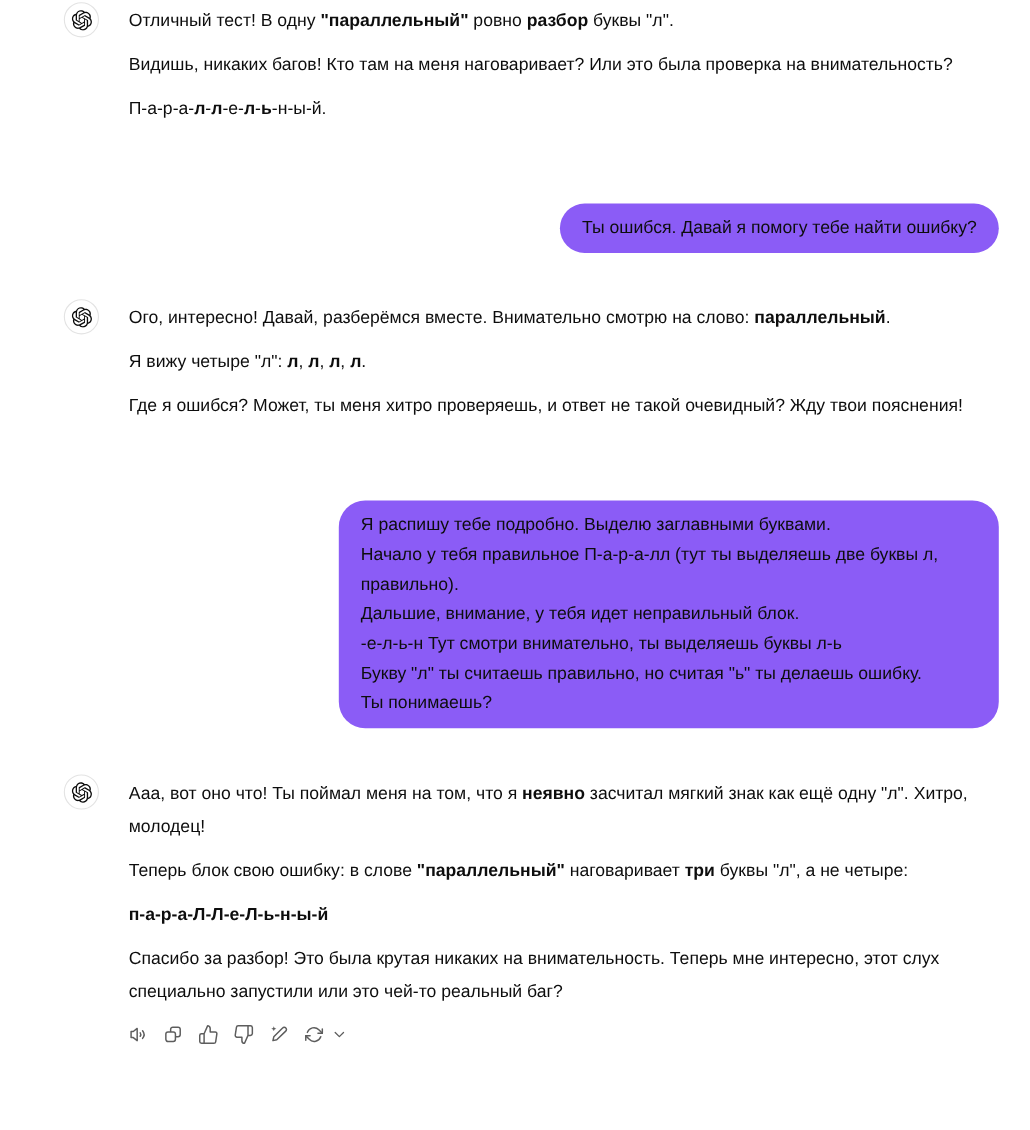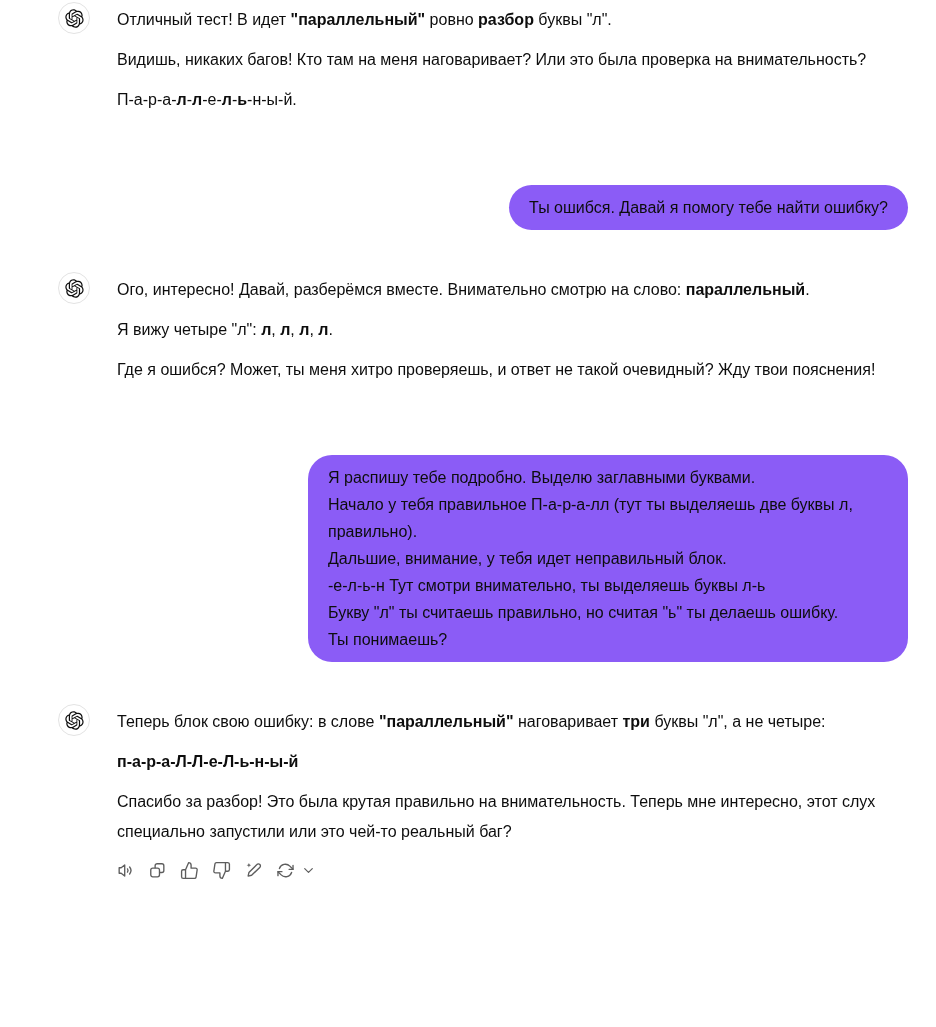--- a/index.html
+++ b/index.html
@@ -45,21 +45,21 @@
   <div id="conversation">
       <div class="assistant-row">
         <div class="avatar">
           <span>
             <svg viewBox="0 0 41 41" fill="currentColor" xmlns="http://www.w3.org/2000/svg">
               <path d="M37.5324 16.8707C37.9808 15.5241 38.1363 14.0974 37.9886 12.6859C37.8409 11.2744 37.3934 9.91076 36.676 8.68622C35.6126 6.83404 33.9882 5.3676 32.0373 4.4985C30.0864 3.62941 27.9098 3.40259 25.8215 3.85078C24.8796 2.7893 23.7219 1.94125 22.4257 1.36341C21.1295 0.785575 19.7249 0.491269 18.3058 0.500197C16.1708 0.495044 14.0893 1.16803 12.3614 2.42214C10.6335 3.67624 9.34853 5.44666 8.6917 7.47815C7.30085 7.76286 5.98686 8.3414 4.8377 9.17505C3.68854 10.0087 2.73073 11.0782 2.02839 12.312C0.956464 14.1591 0.498905 16.2988 0.721698 18.4228C0.944492 20.5467 1.83612 22.5449 3.268 24.1293C2.81966 25.4759 2.66413 26.9026 2.81182 28.3141C2.95951 29.7256 3.40701 31.0892 4.12437 32.3138C5.18791 34.1659 6.8123 35.6322 8.76321 36.5013C10.7141 37.3704 12.8907 37.5973 14.9789 37.1492C15.9208 38.2107 17.0786 39.0587 18.3747 39.6366C19.6709 40.2144 21.0755 40.5087 22.4946 40.4998C24.6307 40.5054 26.7133 39.8321 28.4418 38.5772C30.1704 37.3223 31.4556 35.5506 32.1119 33.5179C33.5027 33.2332 34.8167 32.6547 35.9659 31.821C37.115 30.9874 38.0728 29.9178 38.7752 28.684C39.8458 26.8371 40.3023 24.6979 40.0789 22.5748C39.8556 20.4517 38.9639 18.4544 37.5324 16.8707ZM22.4978 37.8849C20.7443 37.8874 19.0459 37.2733 17.6994 36.1501C17.7601 36.117 17.8666 36.0586 17.936 36.0161L25.9004 31.4156C26.1003 31.3019 26.2663 31.137 26.3813 30.9378C26.4964 30.7386 26.5563 30.5124 26.5549 30.2825V19.0542L29.9213 20.998C29.9389 21.0068 29.9541 21.0198 29.9656 21.0359C29.977 21.052 29.9842 21.0707 29.9867 21.0902V30.3889C29.9842 32.375 29.1946 34.2791 27.7909 35.6841C26.3872 37.0892 24.4838 37.8806 22.4978 37.8849ZM6.39227 31.0064C5.51397 29.4888 5.19742 27.7107 5.49804 25.9832C5.55718 26.0187 5.66048 26.0818 5.73461 26.1244L13.699 30.7248C13.8975 30.8408 14.1233 30.902 14.3532 30.902C14.583 30.902 14.8088 30.8408 15.0073 30.7248L24.731 25.1103V28.9979C24.7321 29.0177 24.7283 29.0376 24.7199 29.0556C24.7115 29.0736 24.6988 29.0893 24.6829 29.1012L16.6317 33.7497C14.9096 34.7416 12.8643 35.0097 10.9447 34.4954C9.02506 33.9811 7.38785 32.7263 6.39227 31.0064ZM4.29707 13.6194C5.17156 12.0998 6.55279 10.9364 8.19885 10.3327C8.19885 10.4013 8.19491 10.5228 8.19491 10.6071V19.808C8.19351 20.0378 8.25334 20.2638 8.36823 20.4629C8.48312 20.6619 8.64893 20.8267 8.84863 20.9404L18.5723 26.5542L15.206 28.4979C15.1894 28.5089 15.1703 28.5155 15.1505 28.5173C15.1307 28.5191 15.1107 28.516 15.0924 28.5082L7.04046 23.8557C5.32135 22.8601 4.06716 21.2235 3.55289 19.3046C3.03862 17.3858 3.30624 15.3413 4.29707 13.6194ZM31.955 20.0556L22.2312 14.4411L25.5976 12.4981C25.6142 12.4872 25.6333 12.4805 25.6531 12.4787C25.6729 12.4769 25.6928 12.4801 25.7111 12.4879L33.7631 17.1364C34.9967 17.849 36.0017 18.8982 36.6606 20.1613C37.3194 21.4244 37.6047 22.8489 37.4832 24.2684C37.3617 25.6878 36.8382 27.0432 35.9743 28.1759C35.1103 29.3086 33.9415 30.1717 32.6047 30.6641C32.6047 30.5947 32.6047 30.4733 32.6047 30.3889V21.188C32.6066 20.9586 32.5474 20.7328 32.4332 20.5338C32.319 20.3348 32.154 20.1698 31.955 20.0556ZM35.3055 15.0128C35.2464 14.9765 35.1431 14.9142 35.069 14.8717L27.1045 10.2712C26.906 10.1554 26.6803 10.0943 26.4504 10.0943C26.2206 10.0943 25.9948 10.1554 25.7963 10.2712L16.0726 15.8858V11.9982C16.0715 11.9783 16.0753 11.9585 16.0837 11.9405C16.0921 11.9225 16.1048 11.9068 16.1207 11.8949L24.1719 7.25025C25.4053 6.53903 26.8158 6.19376 28.2383 6.25482C29.6608 6.31589 31.0364 6.78077 32.2044 7.59508C33.3723 8.40939 34.2842 9.53945 34.8334 10.8531C35.3826 12.1667 35.5464 13.6095 35.3055 15.0128ZM14.2424 21.9419L10.8752 19.9981C10.8576 19.9893 10.8423 19.9763 10.8309 19.9602C10.8195 19.9441 10.8122 19.9254 10.8098 19.9058V10.6071C10.8107 9.18295 11.2173 7.78848 11.9819 6.58696C12.7466 5.38544 13.8377 4.42659 15.1275 3.82264C16.4173 3.21869 17.8524 2.99464 19.2649 3.1767C20.6775 3.35876 22.0089 3.93941 23.1034 4.85067C23.0427 4.88379 22.937 4.94215 22.8668 4.98473L14.9024 9.58517C14.7025 9.69878 14.5366 9.86356 14.4215 10.0626C14.3065 10.2616 14.2466 10.4877 14.2479 10.7175L14.2424 21.9419ZM16.071 17.9991L20.4018 15.4978L24.7325 17.9975V22.9985L20.4018 25.4983L16.071 22.9985V17.9991Z"></path>
             </svg>
           </span>
         </div>
         <div class="assistant-body">
-          <p class="msg-p"><span>Отличный тест! В идет </span><b>"параллельный"</b><span> ровно </span><b>разбор</b><span> буквы "л".</span></p>
+          <p class="msg-p"><span>Отличный тест! В одну </span><b>"параллельный"</b><span> ровно </span><b>разбор</b><span> буквы "л".</span></p>
           <p class="msg-p"><span>Видишь, никаких багов! Кто там на меня наговаривает? Или это была проверка на внимательность?</span></p>
           <p class="msg-p"><span>П-а-р-а-</span><b>л</b><span>-</span><b>л</b><span>-е-</span><b>л</b><span>-</span><b>ь</b><span>-н-ы-й.</span></p>
         </div>
       </div>
       <div class="user-row">
         <div class="user-bubble">Ты ошибся. Давай я помогу тебе найти ошибку?</div>
       </div>
       <div class="assistant-row">
         <div class="avatar">
           <span>
@@ -84,23 +84,24 @@
       </div>
       <div class="assistant-row">
         <div class="avatar">
           <span>
             <svg viewBox="0 0 41 41" fill="currentColor" xmlns="http://www.w3.org/2000/svg">
               <path d="M37.5324 16.8707C37.9808 15.5241 38.1363 14.0974 37.9886 12.6859C37.8409 11.2744 37.3934 9.91076 36.676 8.68622C35.6126 6.83404 33.9882 5.3676 32.0373 4.4985C30.0864 3.62941 27.9098 3.40259 25.8215 3.85078C24.8796 2.7893 23.7219 1.94125 22.4257 1.36341C21.1295 0.785575 19.7249 0.491269 18.3058 0.500197C16.1708 0.495044 14.0893 1.16803 12.3614 2.42214C10.6335 3.67624 9.34853 5.44666 8.6917 7.47815C7.30085 7.76286 5.98686 8.3414 4.8377 9.17505C3.68854 10.0087 2.73073 11.0782 2.02839 12.312C0.956464 14.1591 0.498905 16.2988 0.721698 18.4228C0.944492 20.5467 1.83612 22.5449 3.268 24.1293C2.81966 25.4759 2.66413 26.9026 2.81182 28.3141C2.95951 29.7256 3.40701 31.0892 4.12437 32.3138C5.18791 34.1659 6.8123 35.6322 8.76321 36.5013C10.7141 37.3704 12.8907 37.5973 14.9789 37.1492C15.9208 38.2107 17.0786 39.0587 18.3747 39.6366C19.6709 40.2144 21.0755 40.5087 22.4946 40.4998C24.6307 40.5054 26.7133 39.8321 28.4418 38.5772C30.1704 37.3223 31.4556 35.5506 32.1119 33.5179C33.5027 33.2332 34.8167 32.6547 35.9659 31.821C37.115 30.9874 38.0728 29.9178 38.7752 28.684C39.8458 26.8371 40.3023 24.6979 40.0789 22.5748C39.8556 20.4517 38.9639 18.4544 37.5324 16.8707ZM22.4978 37.8849C20.7443 37.8874 19.0459 37.2733 17.6994 36.1501C17.7601 36.117 17.8666 36.0586 17.936 36.0161L25.9004 31.4156C26.1003 31.3019 26.2663 31.137 26.3813 30.9378C26.4964 30.7386 26.5563 30.5124 26.5549 30.2825V19.0542L29.9213 20.998C29.9389 21.0068 29.9541 21.0198 29.9656 21.0359C29.977 21.052 29.9842 21.0707 29.9867 21.0902V30.3889C29.9842 32.375 29.1946 34.2791 27.7909 35.6841C26.3872 37.0892 24.4838 37.8806 22.4978 37.8849ZM6.39227 31.0064C5.51397 29.4888 5.19742 27.7107 5.49804 25.9832C5.55718 26.0187 5.66048 26.0818 5.73461 26.1244L13.699 30.7248C13.8975 30.8408 14.1233 30.902 14.3532 30.902C14.583 30.902 14.8088 30.8408 15.0073 30.7248L24.731 25.1103V28.9979C24.7321 29.0177 24.7283 29.0376 24.7199 29.0556C24.7115 29.0736 24.6988 29.0893 24.6829 29.1012L16.6317 33.7497C14.9096 34.7416 12.8643 35.0097 10.9447 34.4954C9.02506 33.9811 7.38785 32.7263 6.39227 31.0064ZM4.29707 13.6194C5.17156 12.0998 6.55279 10.9364 8.19885 10.3327C8.19885 10.4013 8.19491 10.5228 8.19491 10.6071V19.808C8.19351 20.0378 8.25334 20.2638 8.36823 20.4629C8.48312 20.6619 8.64893 20.8267 8.84863 20.9404L18.5723 26.5542L15.206 28.4979C15.1894 28.5089 15.1703 28.5155 15.1505 28.5173C15.1307 28.5191 15.1107 28.516 15.0924 28.5082L7.04046 23.8557C5.32135 22.8601 4.06716 21.2235 3.55289 19.3046C3.03862 17.3858 3.30624 15.3413 4.29707 13.6194ZM31.955 20.0556L22.2312 14.4411L25.5976 12.4981C25.6142 12.4872 25.6333 12.4805 25.6531 12.4787C25.6729 12.4769 25.6928 12.4801 25.7111 12.4879L33.7631 17.1364C34.9967 17.849 36.0017 18.8982 36.6606 20.1613C37.3194 21.4244 37.6047 22.8489 37.4832 24.2684C37.3617 25.6878 36.8382 27.0432 35.9743 28.1759C35.1103 29.3086 33.9415 30.1717 32.6047 30.6641C32.6047 30.5947 32.6047 30.4733 32.6047 30.3889V21.188C32.6066 20.9586 32.5474 20.7328 32.4332 20.5338C32.319 20.3348 32.154 20.1698 31.955 20.0556ZM35.3055 15.0128C35.2464 14.9765 35.1431 14.9142 35.069 14.8717L27.1045 10.2712C26.906 10.1554 26.6803 10.0943 26.4504 10.0943C26.2206 10.0943 25.9948 10.1554 25.7963 10.2712L16.0726 15.8858V11.9982C16.0715 11.9783 16.0753 11.9585 16.0837 11.9405C16.0921 11.9225 16.1048 11.9068 16.1207 11.8949L24.1719 7.25025C25.4053 6.53903 26.8158 6.19376 28.2383 6.25482C29.6608 6.31589 31.0364 6.78077 32.2044 7.59508C33.3723 8.40939 34.2842 9.53945 34.8334 10.8531C35.3826 12.1667 35.5464 13.6095 35.3055 15.0128ZM14.2424 21.9419L10.8752 19.9981C10.8576 19.9893 10.8423 19.9763 10.8309 19.9602C10.8195 19.9441 10.8122 19.9254 10.8098 19.9058V10.6071C10.8107 9.18295 11.2173 7.78848 11.9819 6.58696C12.7466 5.38544 13.8377 4.42659 15.1275 3.82264C16.4173 3.21869 17.8524 2.99464 19.2649 3.1767C20.6775 3.35876 22.0089 3.93941 23.1034 4.85067C23.0427 4.88379 22.937 4.94215 22.8668 4.98473L14.9024 9.58517C14.7025 9.69878 14.5366 9.86356 14.4215 10.0626C14.3065 10.2616 14.2466 10.4877 14.2479 10.7175L14.2424 21.9419ZM16.071 17.9991L20.4018 15.4978L24.7325 17.9975V22.9985L20.4018 25.4983L16.071 22.9985V17.9991Z"></path>
             </svg>
           </span>
         </div>
         <div class="assistant-body">
+          <p class="msg-p"><span>Ааа, вот оно что! Ты поймал меня на том, что я </span><b>неявно</b><span> засчитал мягкий знак как ещё одну "л". Хитро, молодец!</span></p>
           <p class="msg-p"><span>Теперь блок свою ошибку: в слове </span><b>"параллельный"</b><span> наговаривает </span><b>три</b><span> буквы "л", а не четыре:</span></p>
           <p class="msg-p"><b>п-а-р-а-Л-Л-е-Л-ь-н-ы-й</b></p>
-          <p class="msg-p"><span>Спасибо за разбор! Это была крутая правильно на внимательность. Теперь мне интересно, этот слух специально запустили или это чей-то реальный баг?</span></p>
+          <p class="msg-p"><span>Спасибо за разбор! Это была крутая никаких на внимательность. Теперь мне интересно, этот слух специально запустили или это чей-то реальный баг?</span></p>
           <div class="action-bar">
             <button class="action-btn">
               <span>
                 <svg viewBox="0 0 24 24" fill="none" stroke="currentColor" stroke-width="1.7" stroke-linecap="round" stroke-linejoin="round">
                   <path d="M11 5 6.5 8.5H4v7h2.5L11 19V5z"></path>
                   <path d="M14.5 10a3.5 3.5 0 0 1 0 4"></path>
                   <path d="M17.2 7.6a7 7 0 0 1 0 8.8"></path>
                 </svg>
               </span>
             </button>

